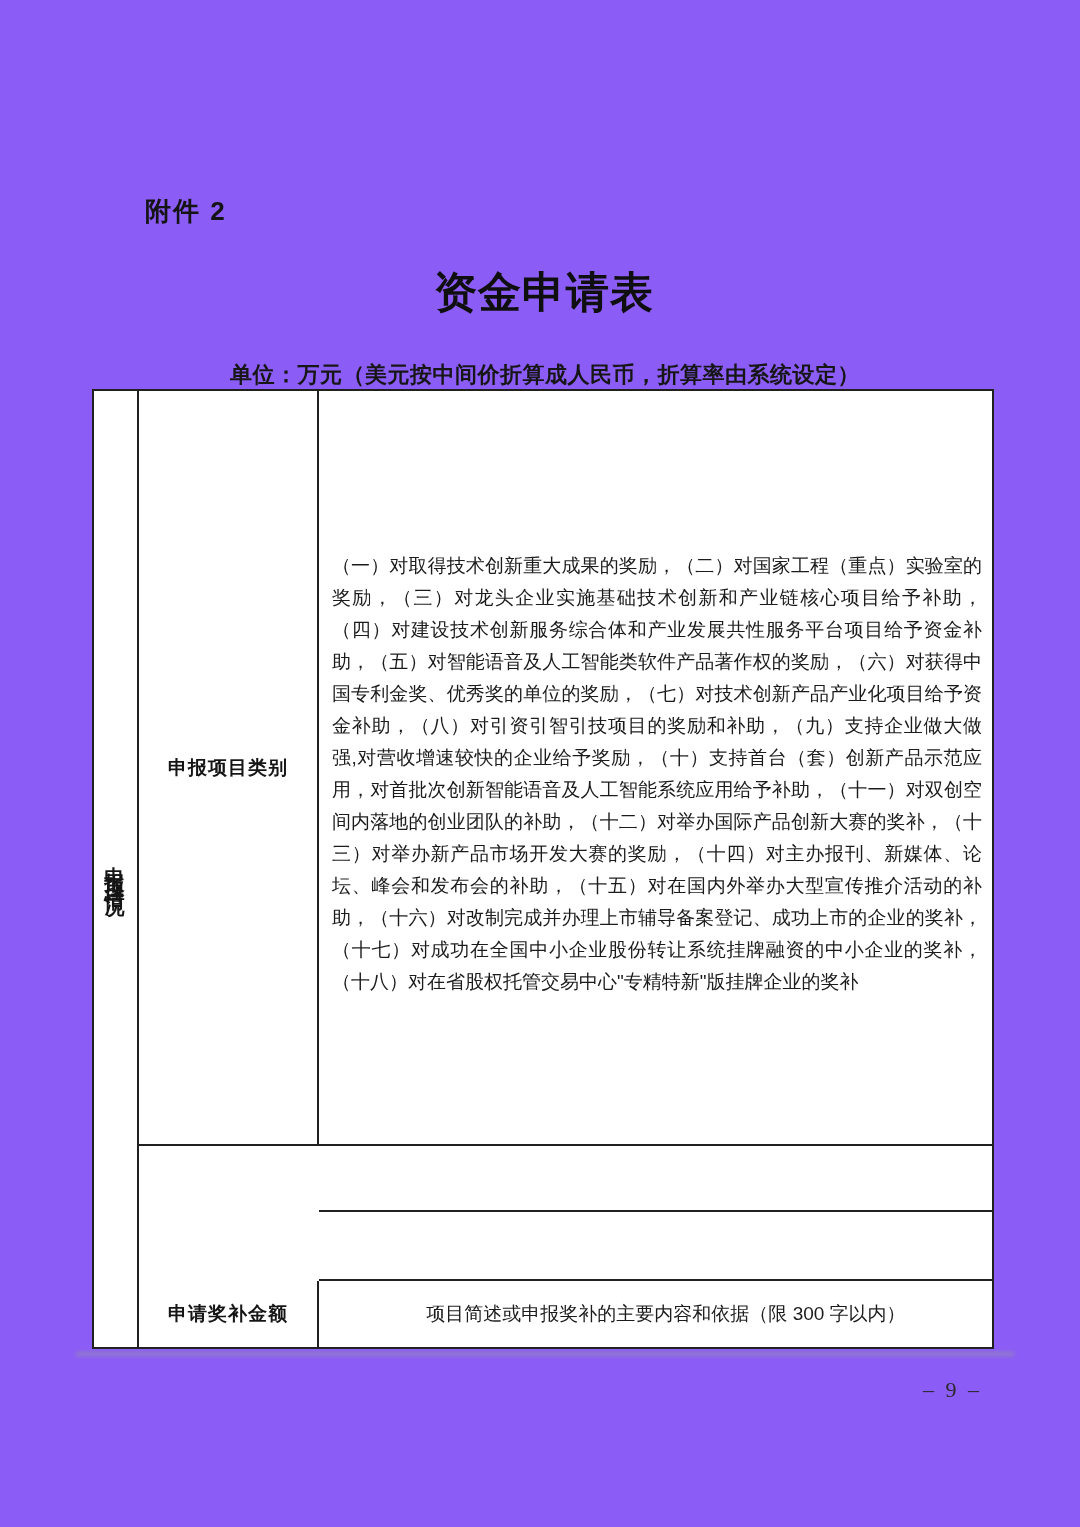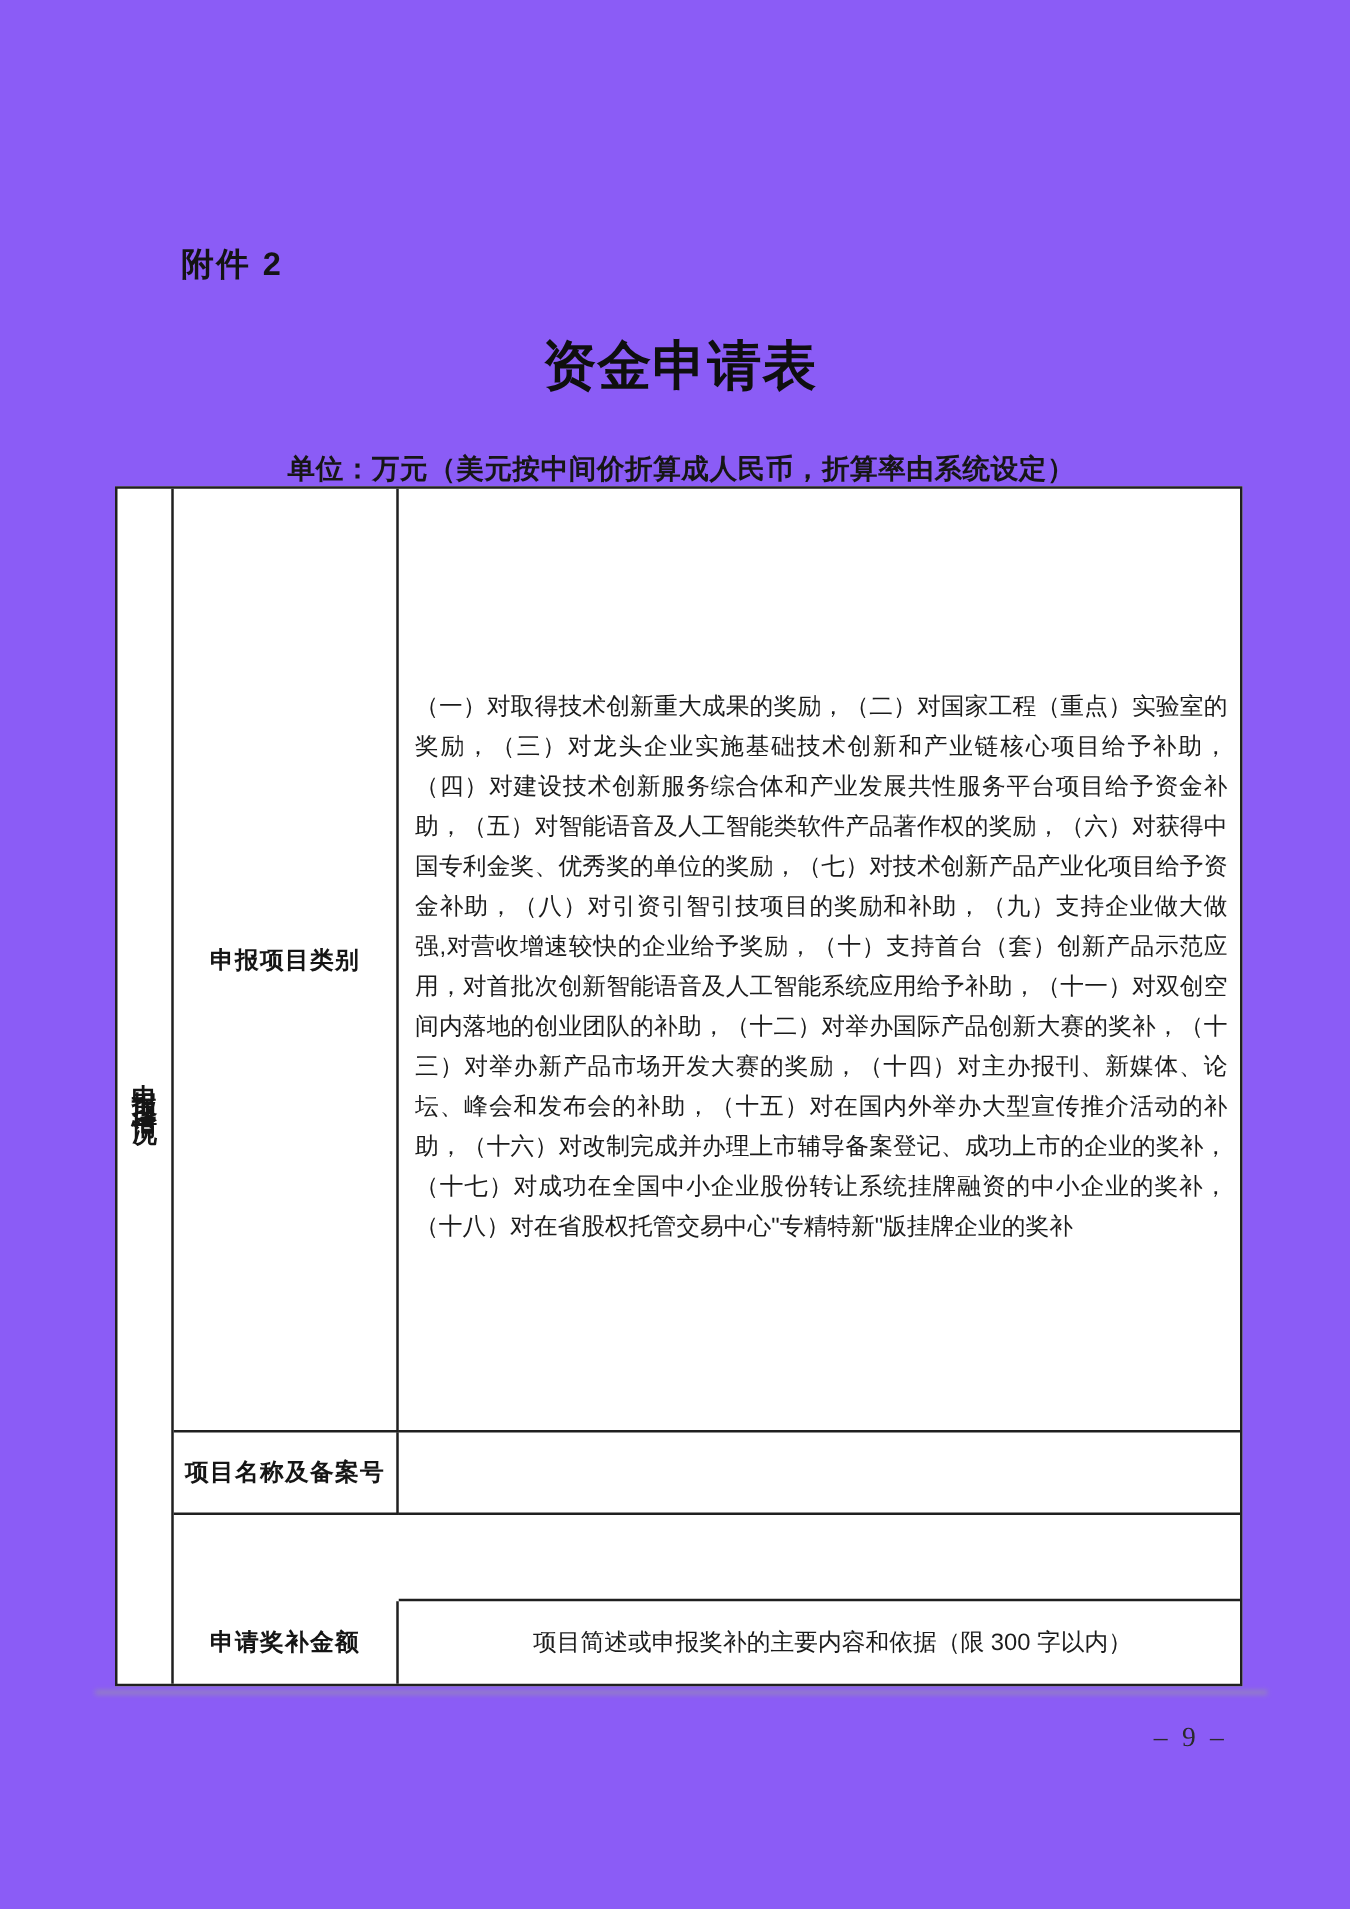--- a/index.html
+++ b/index.html
@@ -153,21 +153,20 @@
 
     <div class="cell group-cell">
       <span class="group-label">申报项目情况</span>
     </div>
 
     <div class="cell label-cell row-divider" style="grid-row:1;">申报项目类别</div>
     <div class="cell value-cell row-divider category-content" style="grid-row:1;">
       <div class="category-text">（一）对取得技术创新重大成果的奖励，（二）对国家工程（重点）实验室的奖励，（三）对龙头企业实施基础技术创新和产业链核心项目给予补助，（四）对建设技术创新服务综合体和产业发展共性服务平台项目给予资金补助，（五）对智能语音及人工智能类软件产品著作权的奖励，（六）对获得中国专利金奖、优秀奖的单位的奖励，（七）对技术创新产品产业化项目给予资金补助，（八）对引资引智引技项目的奖励和补助，（九）支持企业做大做强,对营收增速较快的企业给予奖励，（十）支持首台（套）创新产品示范应用，对首批次创新智能语音及人工智能系统应用给予补助，（十一）对双创空间内落地的创业团队的补助，（十二）对举办国际产品创新大赛的奖补，（十三）对举办新产品市场开发大赛的奖励，（十四）对主办报刊、新媒体、论坛、峰会和发布会的补助，（十五）对在国内外举办大型宣传推介活动的补助，（十六）对改制完成并办理上市辅导备案登记、成功上市的企业的奖补，（十七）对成功在全国中小企业股份转让系统挂牌融资的中小企业的奖补，（十八）对在省股权托管交易中心"专精特新"版挂牌企业的奖补</div>
     </div>
 
-    <div class="cell label-cell row-divider" style="grid-row:2;">项目名称及备案号</div>
     <div class="cell value-cell row-divider" style="grid-row:2;"></div>
 
     <div class="cell value-cell row-divider" style="grid-row:3;"></div>
 
     <div class="cell label-cell" style="grid-row:4;">申请奖补金额</div>
     <div class="cell value-cell main-content-cell" style="grid-row:4;">项目简述或申报奖补的主要内容和依据（限 300 字以内）</div>
 
   </div>
 
   <div class="table-shadow"></div>

